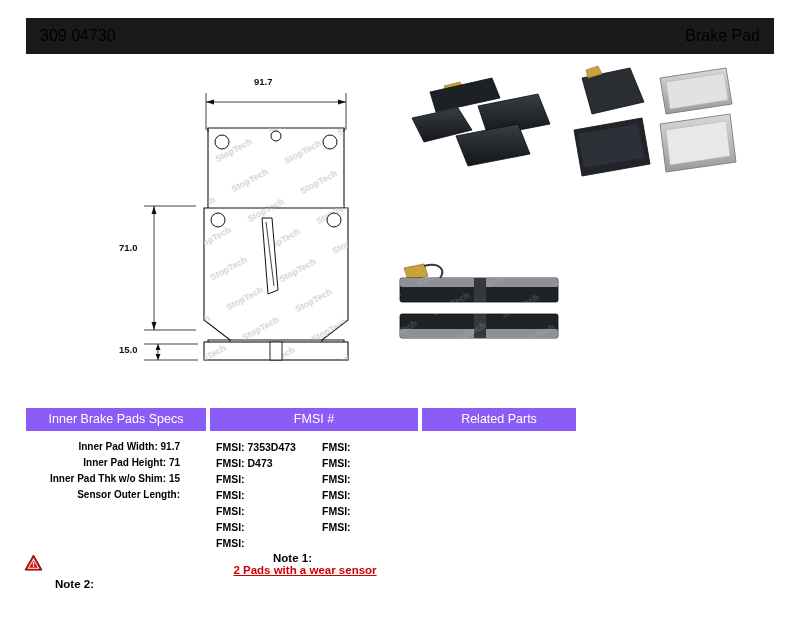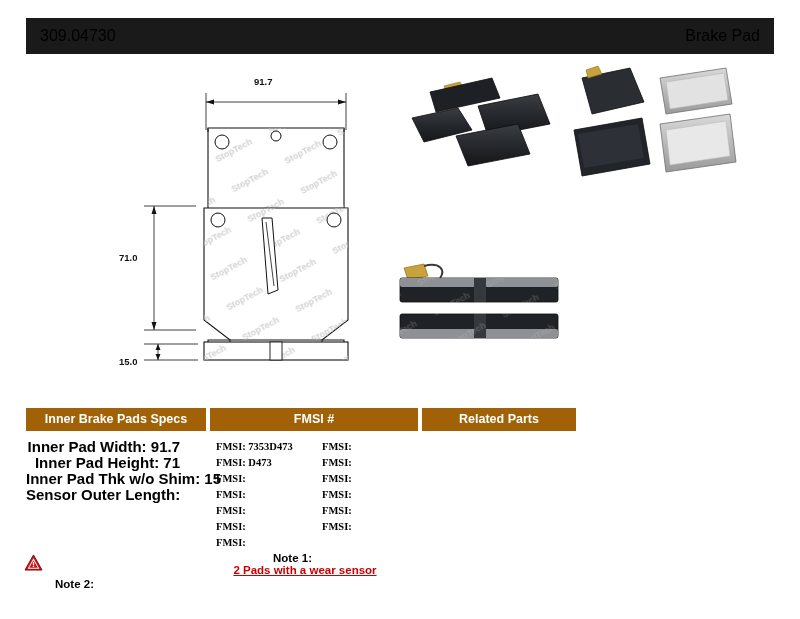--- a/index.html
+++ b/index.html
@@ -61,50 +61,49 @@
     width: 748px;
     display: flex;
   }
   .spec-col { box-sizing: border-box; }
   .col-inner  { width: 184px; }
   .col-outer  { width: 194px; }
   .col-fmsi   { width: 212px; }
   .col-related{ width: 158px; }
 
   .col-head {
-    background: #a16207;
+    background: #8b5cf6;
     color: #ffffff;
     font-size: 12.5px;
-    font-weight: bold;
+    font-weight: normal;
     text-align: center;
     height: 23px;
     line-height: 23px;
     margin-right: 4px;
   }
   .col-related .col-head { margin-right: 4px; }
 
   .col-body {
     padding-top: 8px;
-    font-size: 15px;
+    font-size: 10px;
     font-weight: bold;
   }
   .spec-row {
     text-align: right;
     padding-right: 30px;
     line-height: 16px;
     white-space: nowrap;
   }
   .spec-row .val { font-weight: bold; }
 
   .fmsi-body {
     display: flex;
     padding-top: 8px;
     font-size: 10.5px;
     font-weight: bold;
-    font-family: Liberation Serif, serif;
   }
   .fmsi-col { width: 50%; padding-left: 6px; box-sizing: border-box; }
   .fmsi-row { line-height: 16px; white-space: nowrap; }
 
   .related-body {
     padding-top: 8px;
     padding-left: 8px;
     font-size: 10.5px;
     font-weight: bold;
   }
@@ -252,22 +251,22 @@
         <rect x="374" y="220" width="158" height="24" fill="url(#wm)" opacity="0.25"></rect>
 
         <rect x="374" y="256" width="158" height="24" rx="2" fill="#1f2226" stroke="#0c0d0f" stroke-width="0.8"></rect>
         <rect x="374" y="271" width="158" height="9" rx="2" fill="#8d9094"></rect>
         <rect x="448" y="256" width="12" height="24" fill="#35393e"></rect>
         <rect x="374" y="256" width="158" height="24" fill="url(#wm)" opacity="0.25"></rect>
       </g>
     </svg>
 
     <div class="dim-label" style="left:228px; top:18px;">91.7</div>
-    <div class="dim-label" style="left:93px; top:194px;">71.0</div>
-    <div class="dim-label" style="left:93px; top:286px;margin-top:12px;">15.0</div>
+    <div class="dim-label" style="left:93px; top:184px;">71.0</div>
+    <div class="dim-label" style="left:93px; top:286px;">15.0</div>
   </div>
 
   <div class="specs">
 
     <div class="spec-col col-inner">
       <div class="col-head">Inner Brake Pads Specs</div>
       <div class="col-body">
         <div class="spec-row">
           <span>Inner Pad Width:</span>
           <span class="val">91.7</span>

